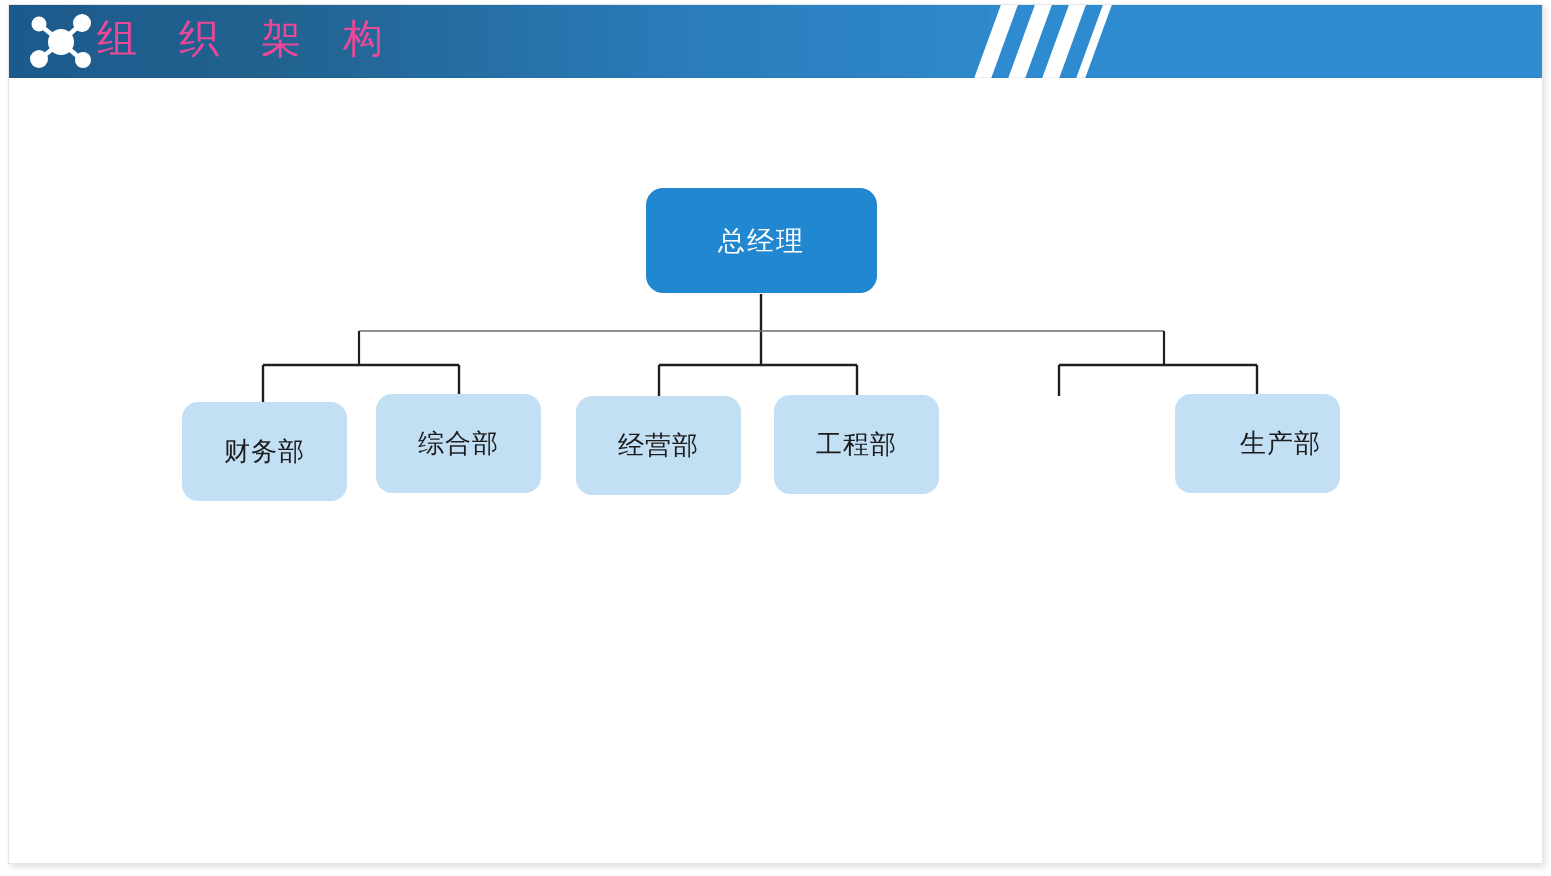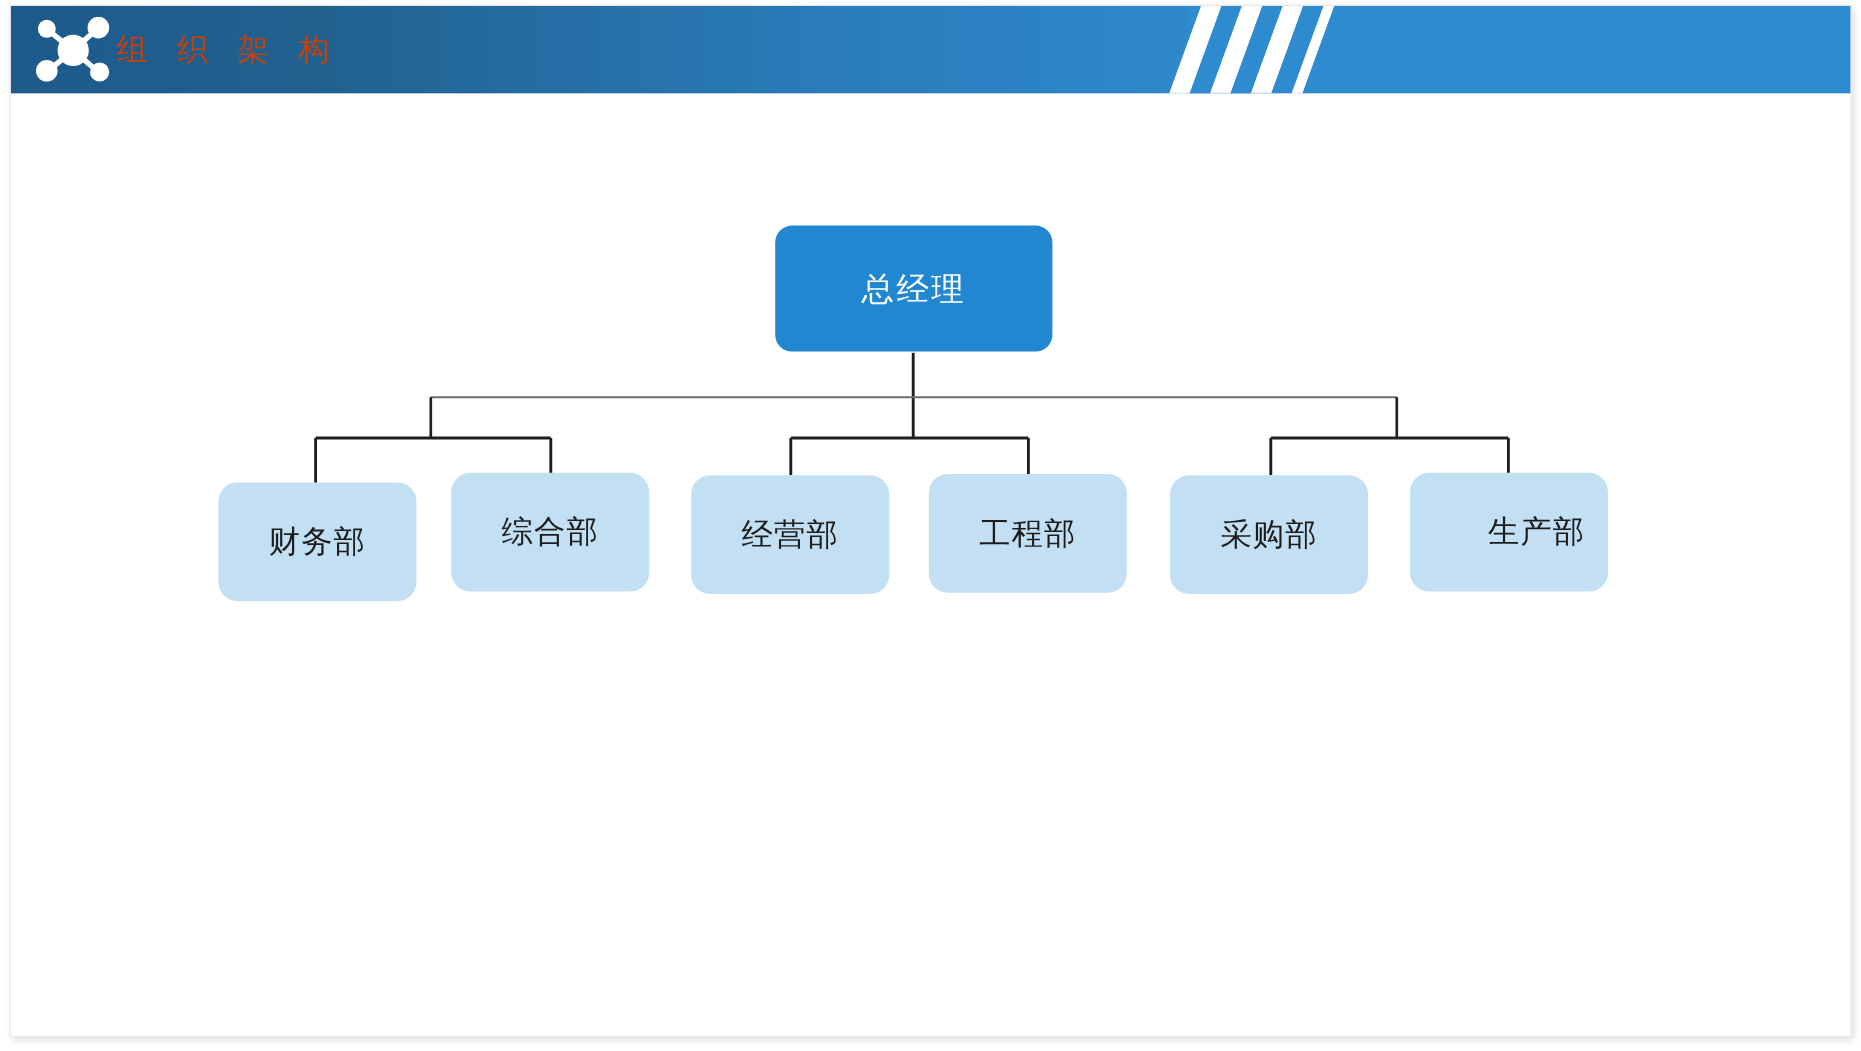--- a/index.html
+++ b/index.html
@@ -82,24 +82,24 @@
     height: 56px;
   }
 
   
   #page-title {
     position: absolute;
     left: 88px;
     top: 9px;
     height: 56px;
     line-height: 56px;
-    font-size: 26px;
-    color: #c2410c;
+    font-size: 40px;
+    color: #ec4899;
     letter-spacing: 9px;
-    font-family: Liberation Serif, serif;
+    font-family: Liberation Mono, monospace;
     white-space: nowrap;
   }
 
   
   #org-chart {
     position: absolute;
     left: 0;
     top: 73px;
     width: 1535px;
     height: 787px;
@@ -181,28 +181,27 @@
       <line x1="1050" y1="287" x2="1248" y2="287" stroke="#1f1f1f" stroke-width="2.4"></line>
 
       <line x1="254" y1="287" x2="254" y2="325" stroke="#1f1f1f" stroke-width="2.4"></line>
       <line x1="450" y1="287" x2="450" y2="318" stroke="#1f1f1f" stroke-width="2.4"></line>
       <line x1="650" y1="287" x2="650" y2="318" stroke="#1f1f1f" stroke-width="2.4"></line>
       <line x1="848" y1="287" x2="848" y2="318" stroke="#1f1f1f" stroke-width="2.4"></line>
       <line x1="1050" y1="287" x2="1050" y2="318" stroke="#1f1f1f" stroke-width="2.4"></line>
       <line x1="1248" y1="287" x2="1248" y2="318" stroke="#1f1f1f" stroke-width="2.4"></line>
     </svg>
 
-    <div class="node node-root" style="left:637px; top:110px; width:231px; height:105px;">总经理</div>
+    <div class="node node-root" style="left:637px; top:110px; width:231px; height:105px;border-radius:17px;">总经理</div>
 
     <div class="node node-dept" style="left:173px; top:324px; width:165px; height:99px;">财务部</div>
 
     <div class="node node-dept" style="left:367px; top:316px; width:165px; height:99px;">综合部</div>
 
     <div class="node node-dept" style="left:765px; top:317px; width:165px; height:99px;">工程部</div>
 
     <div class="node node-dept" style="left:567px; top:318px; width:165px; height:99px;">经营部</div>
 
-    <div class="node node-dept" style="left:966px; top:318px; width:165px; height:99px;">采购部</div>
 
     <div class="node node-dept" style="left:1166px; top:316px; width:165px; height:99px;padding-left:46px;">生产部</div>
 
   </div>
 </div>
 
 </body></html>

